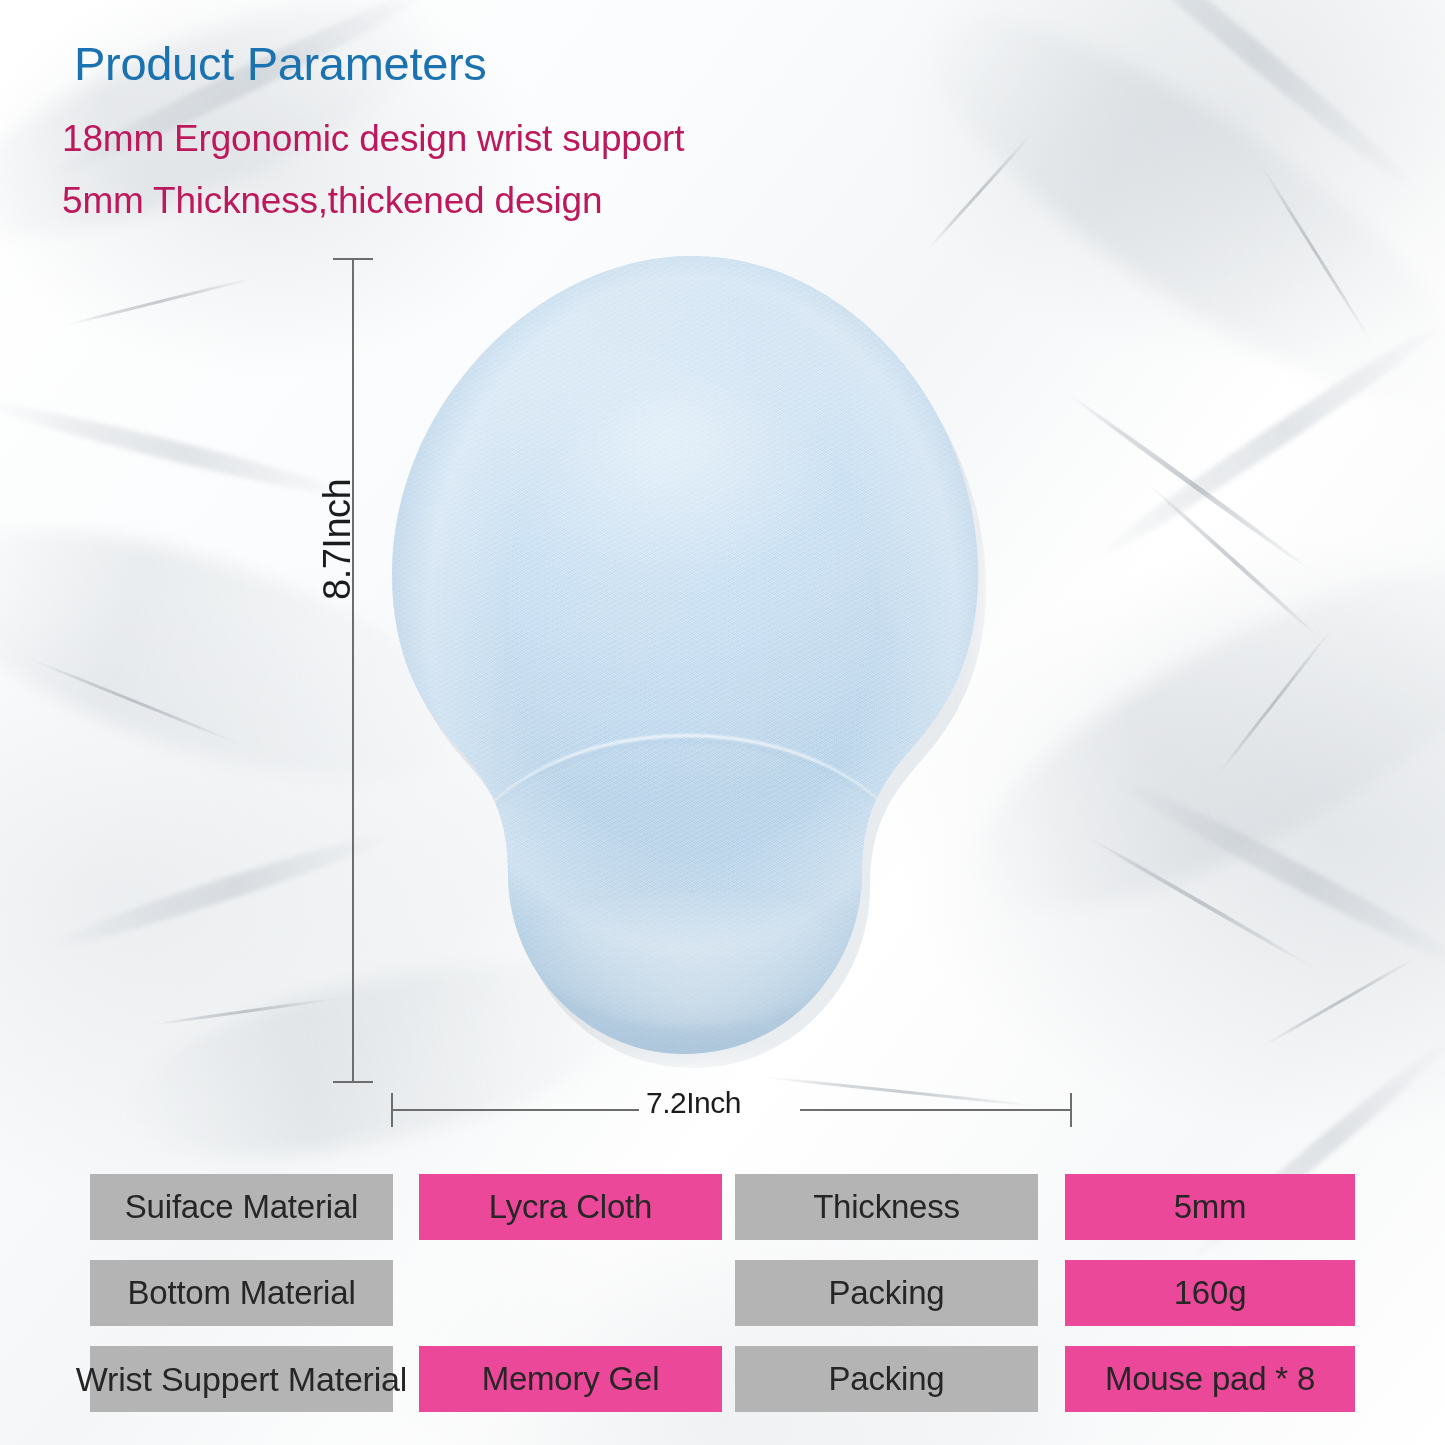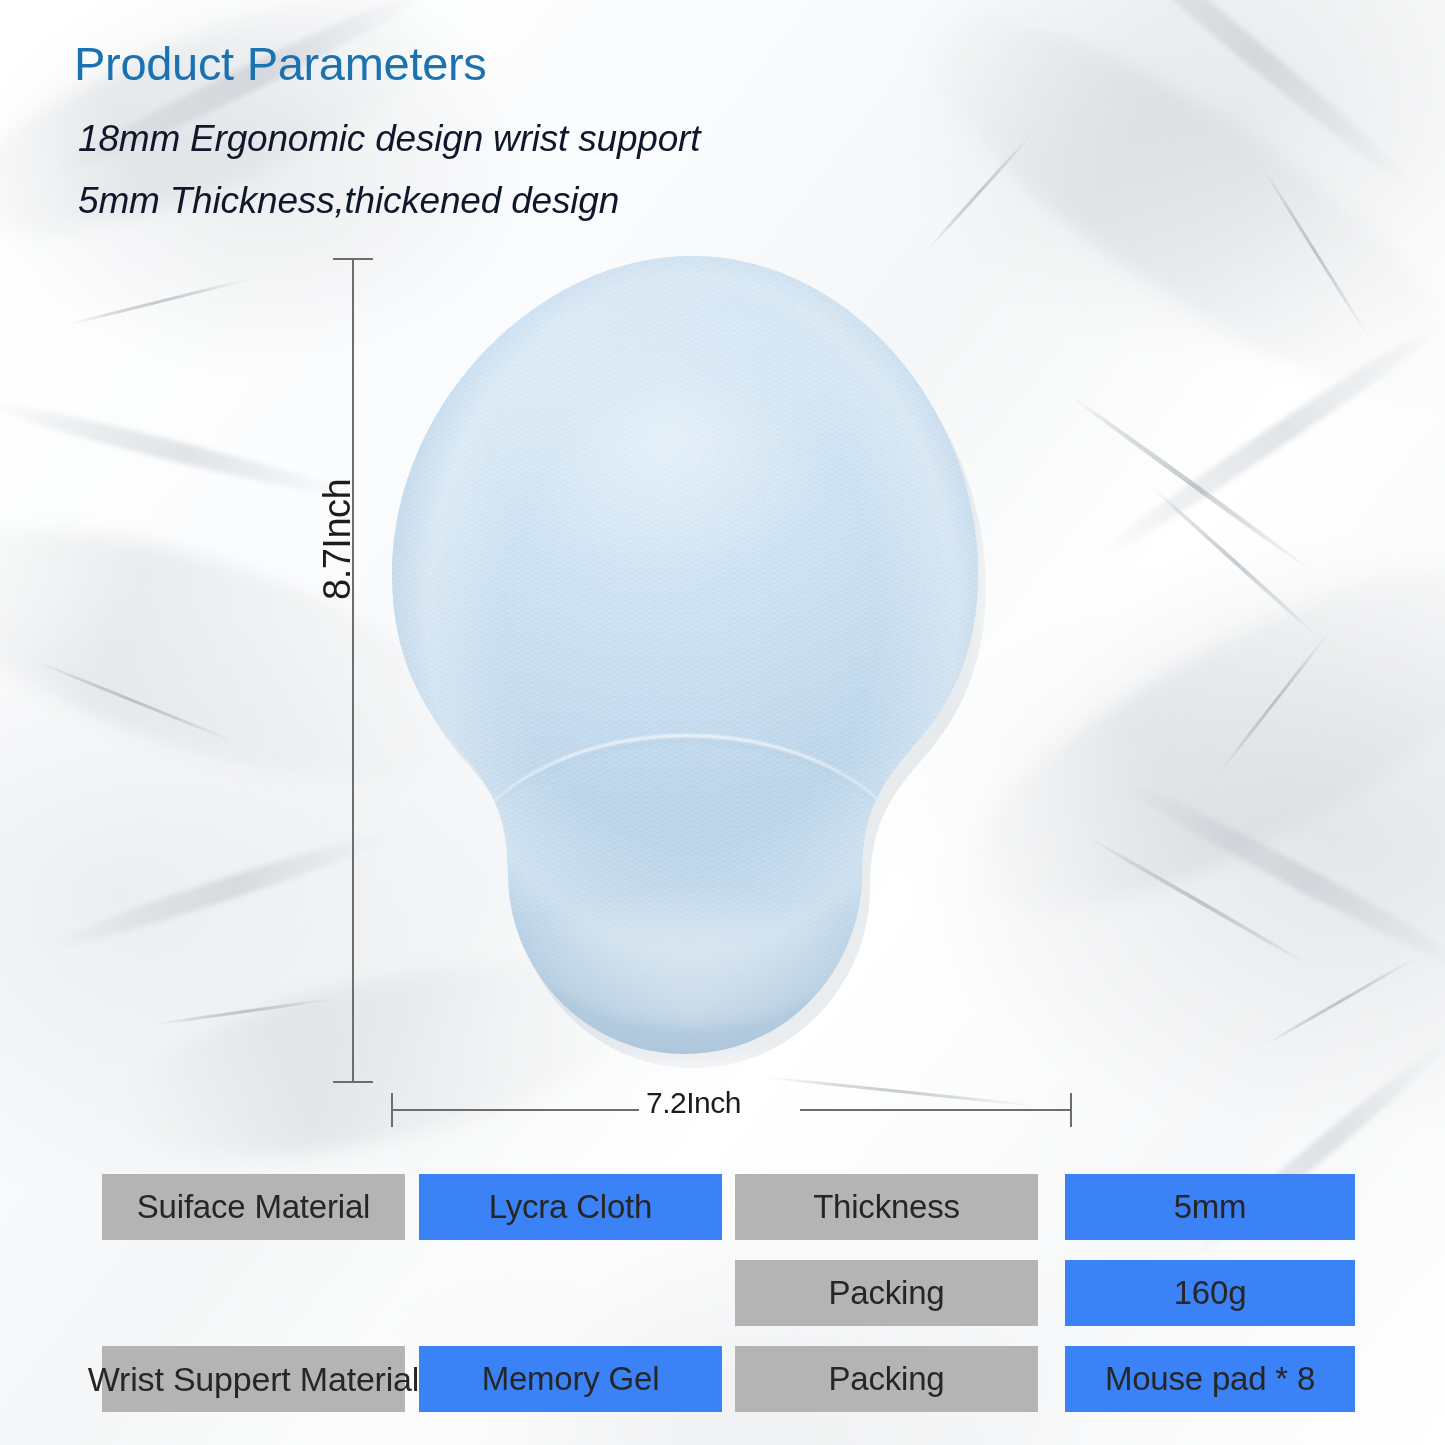--- a/index.html
+++ b/index.html
@@ -55,27 +55,26 @@
     position: absolute;
     left: 74px;
     top: 36px;
     font-size: 47px;
     font-weight: 400;
     letter-spacing: -0.3px;
     white-space: nowrap;
   }
   .subtitle {
     position: absolute;
-    left: 78px;
+    left: 62px;
     font-size: 37px;
     font-weight: 400;
-    color: #0f172a;
+    color: #be185d;
     letter-spacing: -0.2px;
     white-space: nowrap;
-    font-style: italic;
   }
   #subtitle-1 { top: 118px; }
   #subtitle-2 { top: 180px; text-align: right; }
 
   
   #pad-wrap {
     position: absolute;
     left: 392px;
     top: 256px;
     width: 600px;
@@ -199,23 +198,23 @@
     height: 66px;
     display: flex;
     align-items: center;
     justify-content: center;
     font-size: 33px;
     color: #262626;
     letter-spacing: -0.2px;
     white-space: nowrap;
   }
   .cell-label { background: #b4b4b4; }
-  .cell-value { background: #3b82f6; }
-
-  .col-0 { left: 12px;    width: 303px; }
+  .cell-value { background: #ec4899; }
+
+  .col-0 { left: 0px;    width: 303px; }
   .col-1 { left: 329px;  width: 303px; }
   .col-2 { left: 645px;  width: 303px; }
   .col-3 { left: 975px;  width: 290px; }
 
   .fs-sm { font-size: 34px; }
   .fs-md { font-size: 30px; }
 </style>
 </head>
 <body>
 
@@ -283,20 +282,21 @@
   <div id="spec-table">
 
     <div class="spec-row">
       <div class="spec-cell cell-label col-0">Suiface Material</div>
       <div class="spec-cell cell-value col-1">Lycra Cloth</div>
       <div class="spec-cell cell-label col-2">Thickness</div>
       <div class="spec-cell cell-value col-3">5mm</div>
     </div>
 
     <div class="spec-row">
+      <div class="spec-cell cell-label col-0">Bottom Material</div>
       <div class="spec-cell cell-label col-2">Packing</div>
       <div class="spec-cell cell-value col-3">160g</div>
     </div>
 
     <div class="spec-row">
       <div class="spec-cell cell-label col-0 fs-sm">Wrist Suppert Material</div>
       <div class="spec-cell cell-value col-1">Memory Gel</div>
       <div class="spec-cell cell-label col-2">Packing</div>
       <div class="spec-cell cell-value col-3">Mouse pad * 8</div>
     </div>

